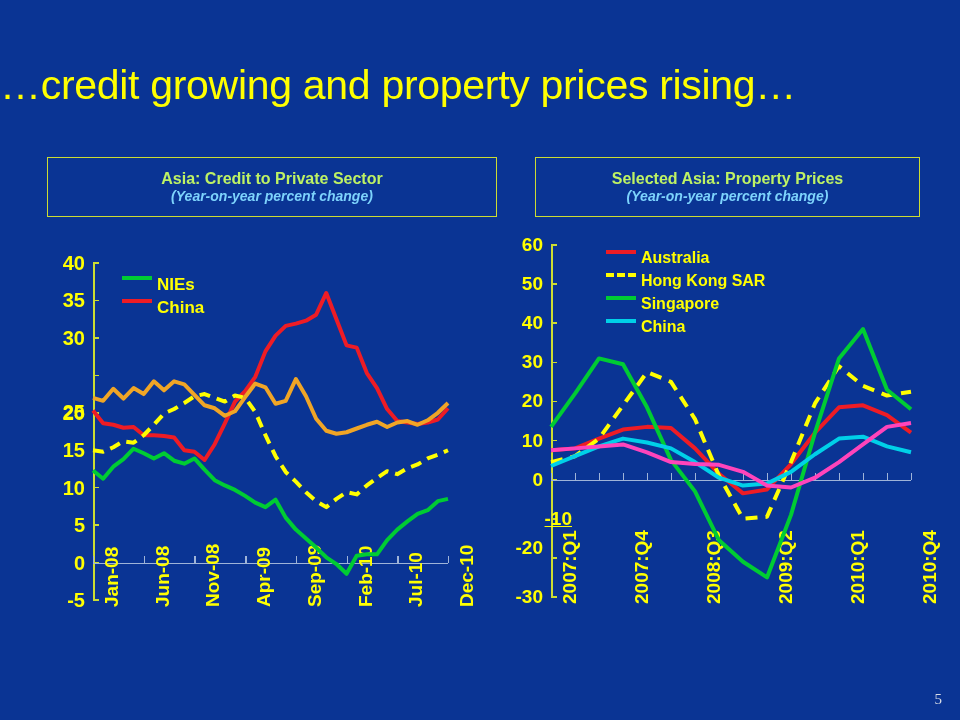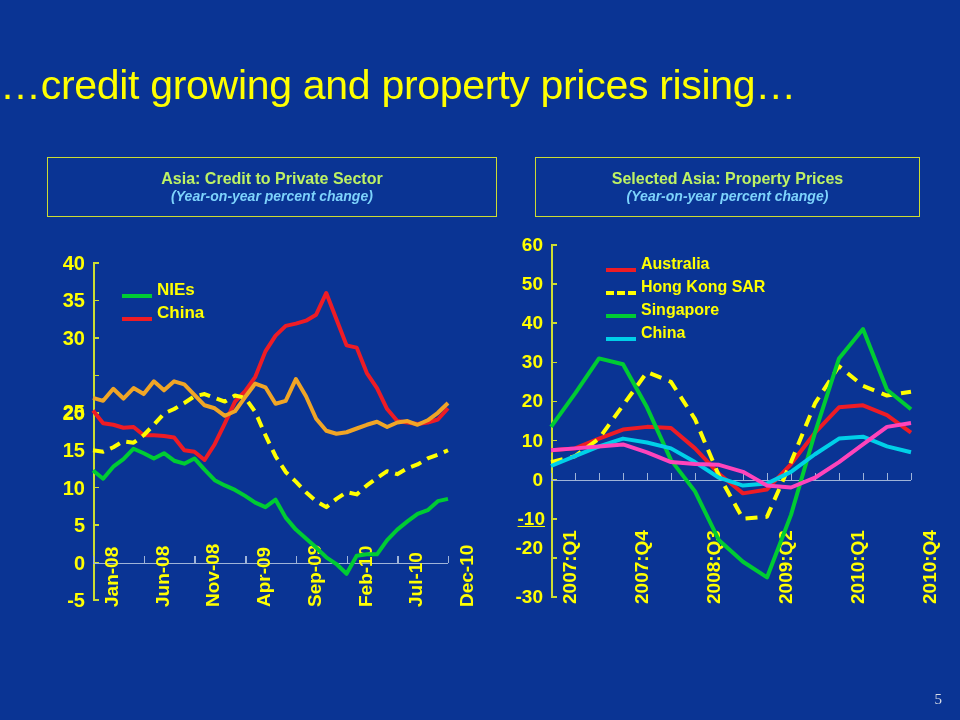--- a/index.html
+++ b/index.html
@@ -37,21 +37,21 @@
   .ylab-r{
     position:absolute;color:#ffff00;font-weight:bold;font-size:19px;
     text-align:right;white-space:nowrap;transform:translateY(-50%);
   }
   .xlab{
     position:absolute;color:#ffff00;font-weight:bold;font-size:19px;
     white-space:nowrap;transform-origin:left top;transform:rotate(-90deg);
   }
 
   .legend{position:absolute;}
-  .leg-row{display:flex;align-items:flex-end;height:22px;margin-bottom:1px;}
+  .leg-row{display:flex;align-items:flex-start;height:22px;margin-bottom:1px;}
   .leg-swatch{width:30px;height:0;border-top-width:4px;border-top-style:solid;margin-right:5px;flex:0 0 auto;}
   .leg-text{color:#ffff00;font-weight:bold;font-size:17px;white-space:nowrap;line-height:17px;}
   .leg-text-r{color:#ffff00;font-weight:bold;font-size:16px;white-space:nowrap;line-height:16px;}
 
   .slide-number{
     position:absolute;right:18px;bottom:12px;color:#d9dde6;
     font-size:15px;font-family:"Liberation Serif",serif;
   }
   svg{display:block;overflow:visible;}
 </style>
@@ -129,21 +129,21 @@
       </div>
     </div>
 
   <div class="chart" id="right-chart" style="left:0;top:0;width:960px;height:720px;">
       <div class="axis-line" style="left: 551px; top: 245px; width: 2px; height: 352px;"></div>
       <div class="tick" style="left: 551px; top: 596.2px;"></div>
       <div class="ylab-r" style="left: 495px; top: 597px; width: 48px;">-30</div>
       <div class="tick" style="left: 551px; top: 557.089px;"></div>
       <div class="ylab-r" style="left: 495px; top: 548px; width: 48px;">-20</div>
       <div class="tick" style="left: 551px; top: 517.978px;"></div>
-      <div class="ylab-r" style="left: 497px; top: 518.778px; width: 48px; text-decoration: underline;">-10</div>
+      <div class="ylab-r" style="left: 524px; top: 518.778px; width: 48px; text-decoration: underline;">-10</div>
       <div class="tick" style="left: 551px; top: 478.867px;"></div>
       <div class="ylab-r" style="left: 495px; top: 479.667px; width: 48px;">0</div>
       <div class="tick" style="left: 551px; top: 439.756px;"></div>
       <div class="ylab-r" style="left: 495px; top: 440.556px; width: 48px;">10</div>
       <div class="tick" style="left: 551px; top: 400.644px;"></div>
       <div class="ylab-r" style="left: 495px; top: 401.444px; width: 48px;">20</div>
       <div class="tick" style="left: 551px; top: 361.533px;"></div>
       <div class="ylab-r" style="left: 495px; top: 362.333px; width: 48px;">30</div>
       <div class="tick" style="left: 551px; top: 322.422px;"></div>
       <div class="ylab-r" style="left: 495px; top: 323.222px; width: 48px;">40</div>

